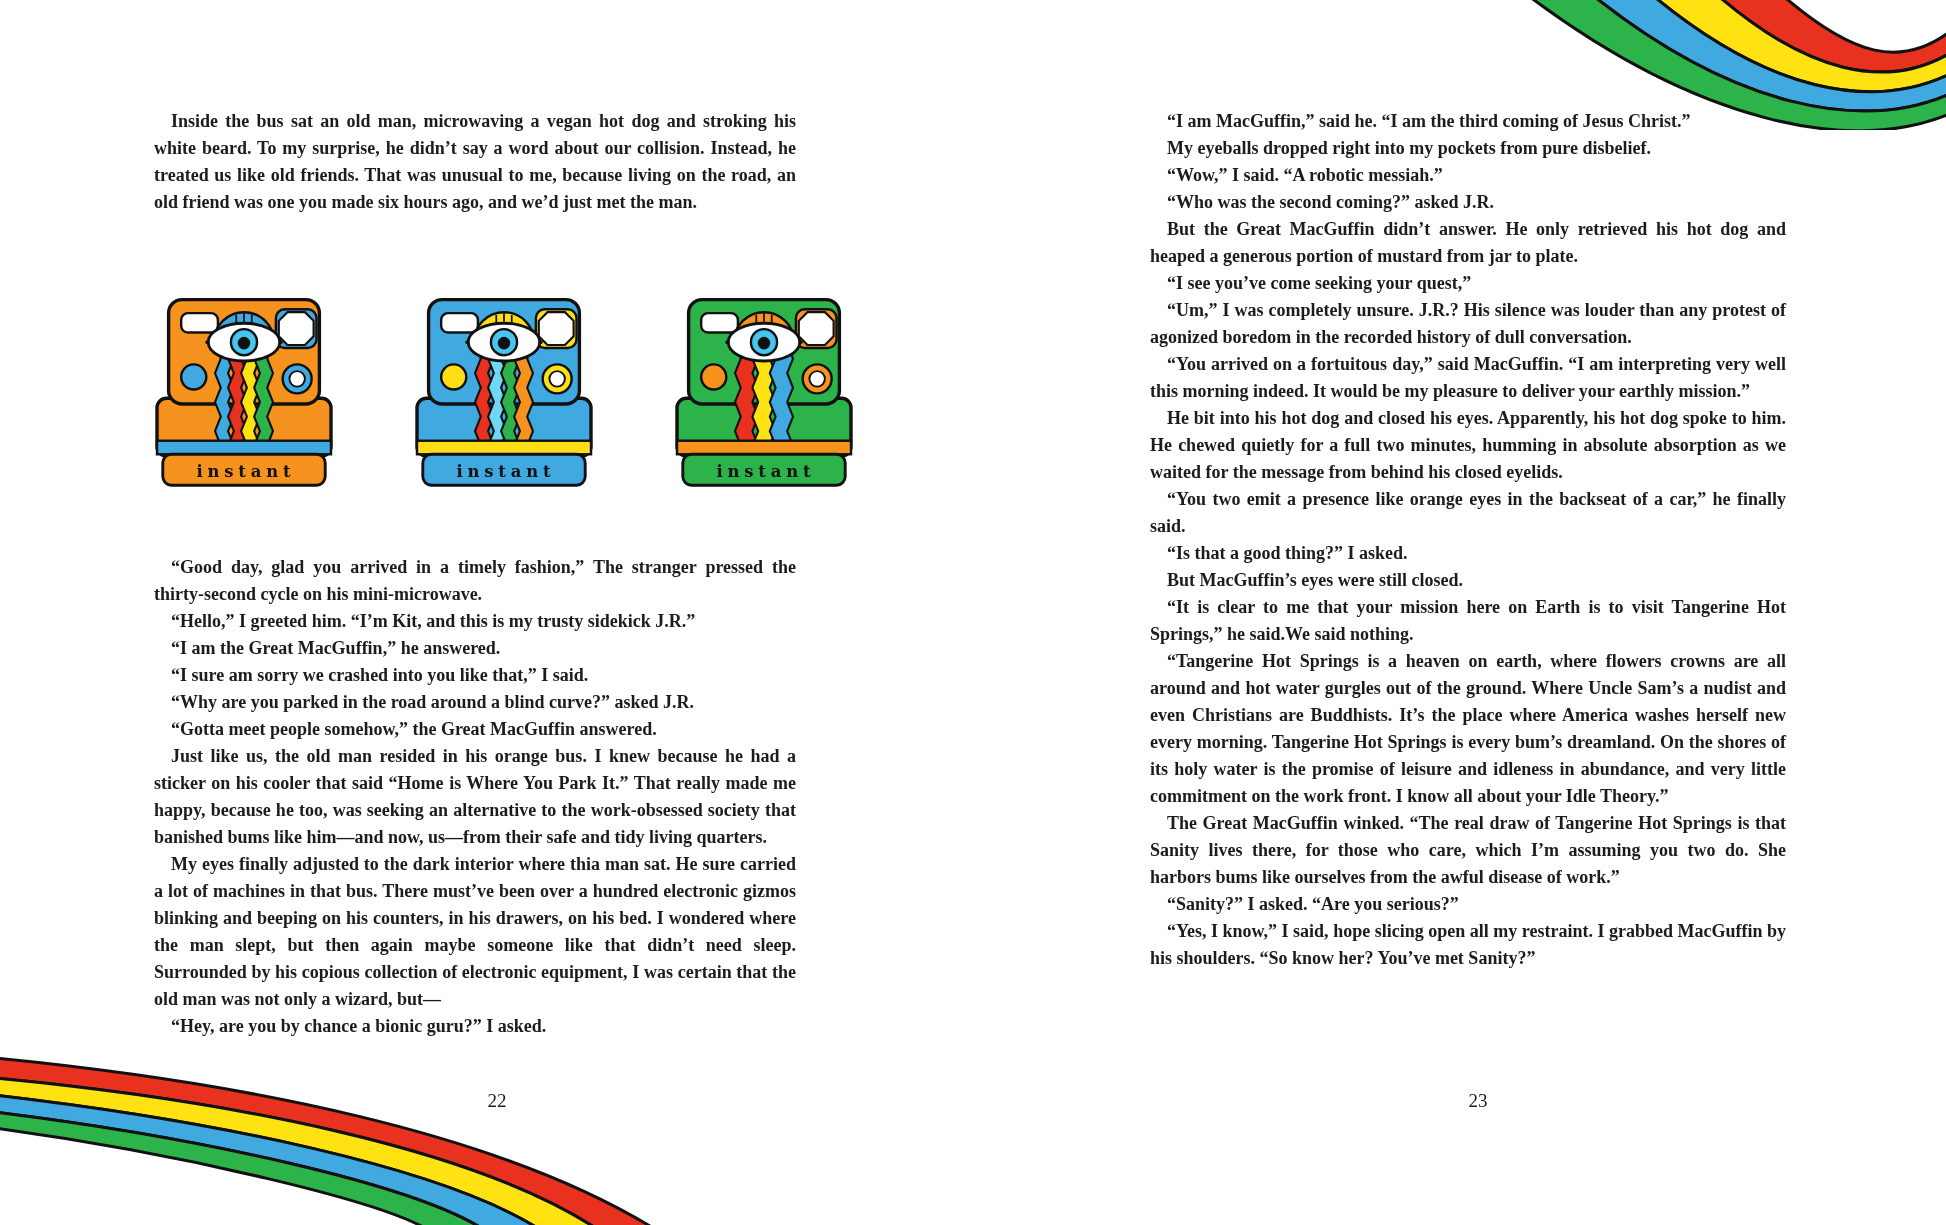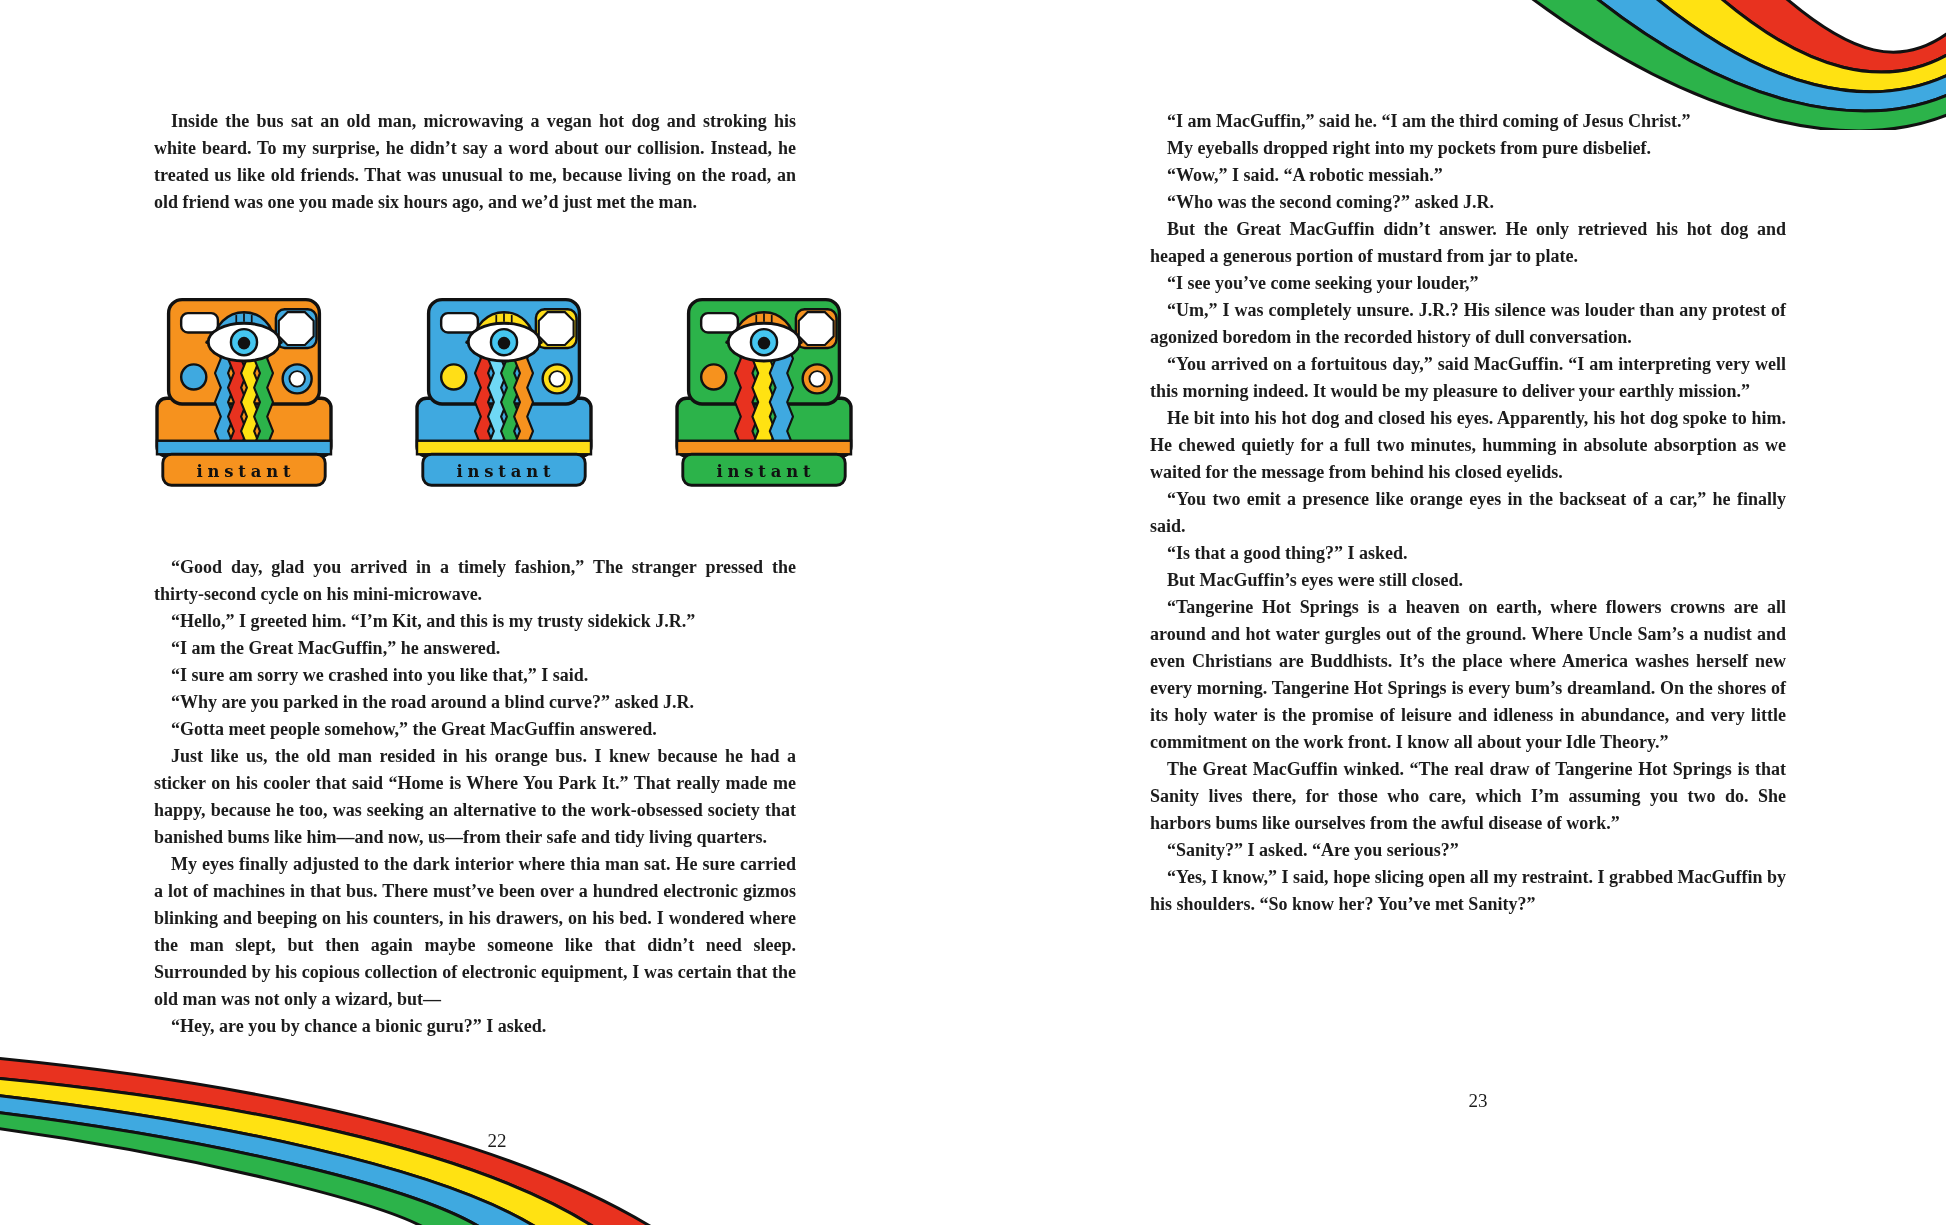--- a/index.html
+++ b/index.html
@@ -7,21 +7,21 @@
           font-family:"Liberation Serif", serif;color:#1c1c1c;}
   .textcol{position:absolute;text-align:justify;font-size:18px;line-height:27px;}
   .textcol p{margin:0;text-indent:17px;font-weight:bold;}
   #left-intro{left:154px;top:108px;width:642px;}
   #left-body{left:154px;top:514px;width:642px;margin-top:40px;}
   #right-body{left:1150px;top:108px;width:636px;}
   #camera-row{position:absolute;left:12px;top:288px;width:100%;height:206px;}
   .camera{position:absolute;top:0;width:184px;height:203px;}
   #cam0{left:140px;} #cam1{left:400px;} #cam2{left:660px;}
   .pagenum{position:absolute;top:1090px;width:76px;text-align:center;font-size:19px;}
-  #pn-left{left:459px;margin-top:40px;} #pn-right{left:1440px;}
+  #pn-left{left:459px;} #pn-right{left:1440px;}
   .rainbow{position:absolute;}
   #rainbow-tr{top:0;right:0;width:670px;height:130px;}
   #rainbow-bl{left:0;top:1035px;width:680px;height:190px;}
 </style>
 </head>
 <body>
 
 <div id="spread">
 
   <svg id="rainbow-tr" class="rainbow" viewBox="0 0 670 130" preserveAspectRatio="none">
@@ -137,27 +137,28 @@
     <div id="pn-left" class="pagenum">22</div>
   </div>
 
   <div>
     <div id="right-body" class="textcol">
         <p>“I am MacGuffin,” said he. “I am the third coming of Jesus Christ.”</p>
         <p>My eyeballs dropped right into my pockets from pure disbelief.</p>
         <p>“Wow,” I said. “A robotic messiah.”</p>
         <p>“Who was the second coming?” asked J.R.</p>
         <p>But the Great MacGuffin didn’t answer. He only retrieved his hot dog and heaped a generous portion of mustard from jar to plate.</p>
-        <p>“I see you’ve come seeking your louder,”</p>
+        <p>“I see you’ve come seeking your quest,”</p>
         <p>“Um,” I was completely unsure. J.R.? His silence was louder than any protest of agonized boredom in the recorded history of dull conversation.</p>
         <p>“You arrived on a fortuitous day,” said MacGuffin. “I am interpreting very well this morning indeed. It would be my pleasure to deliver your earthly mission.”</p>
         <p>He bit into his hot dog and closed his eyes. Apparently, his hot dog spoke to him. He chewed quietly for a full two minutes, humming in absolute absorption as we waited for the message from behind his closed eyelids.</p>
         <p>“You two emit a presence like orange eyes in the backseat of a car,” he finally said.</p>
         <p>“Is that a good thing?” I asked.</p>
         <p>But MacGuffin’s eyes were still closed.</p>
+        <p>“It is clear to me that your mission here on Earth is to visit Tangerine Hot Springs,” he said.We said nothing.</p>
         <p>“Tangerine Hot Springs is a heaven on earth, where flowers crowns are all around and hot water gurgles out of the ground. Where Uncle Sam’s a nudist and even Christians are Buddhists. It’s the place where America washes herself new every morning. Tangerine Hot Springs is every bum’s dreamland. On the shores of its holy water is the promise of leisure and idleness in abundance, and very little commitment on the work front. I know all about your Idle Theory.”</p>
         <p>The Great MacGuffin winked. “The real draw of Tangerine Hot Springs is that Sanity lives there, for those who care, which I’m assuming you two do. She harbors bums like ourselves from the awful disease of work.”</p>
         <p>“Sanity?” I asked. “Are you serious?”</p>
         <p>“Yes, I know,” I said, hope slicing open all my restraint. I grabbed MacGuffin by his shoulders. “So know her? You’ve met Sanity?”</p>
       </div>
 
     <div id="pn-right" class="pagenum">23</div>
   </div>
 
 </div>

